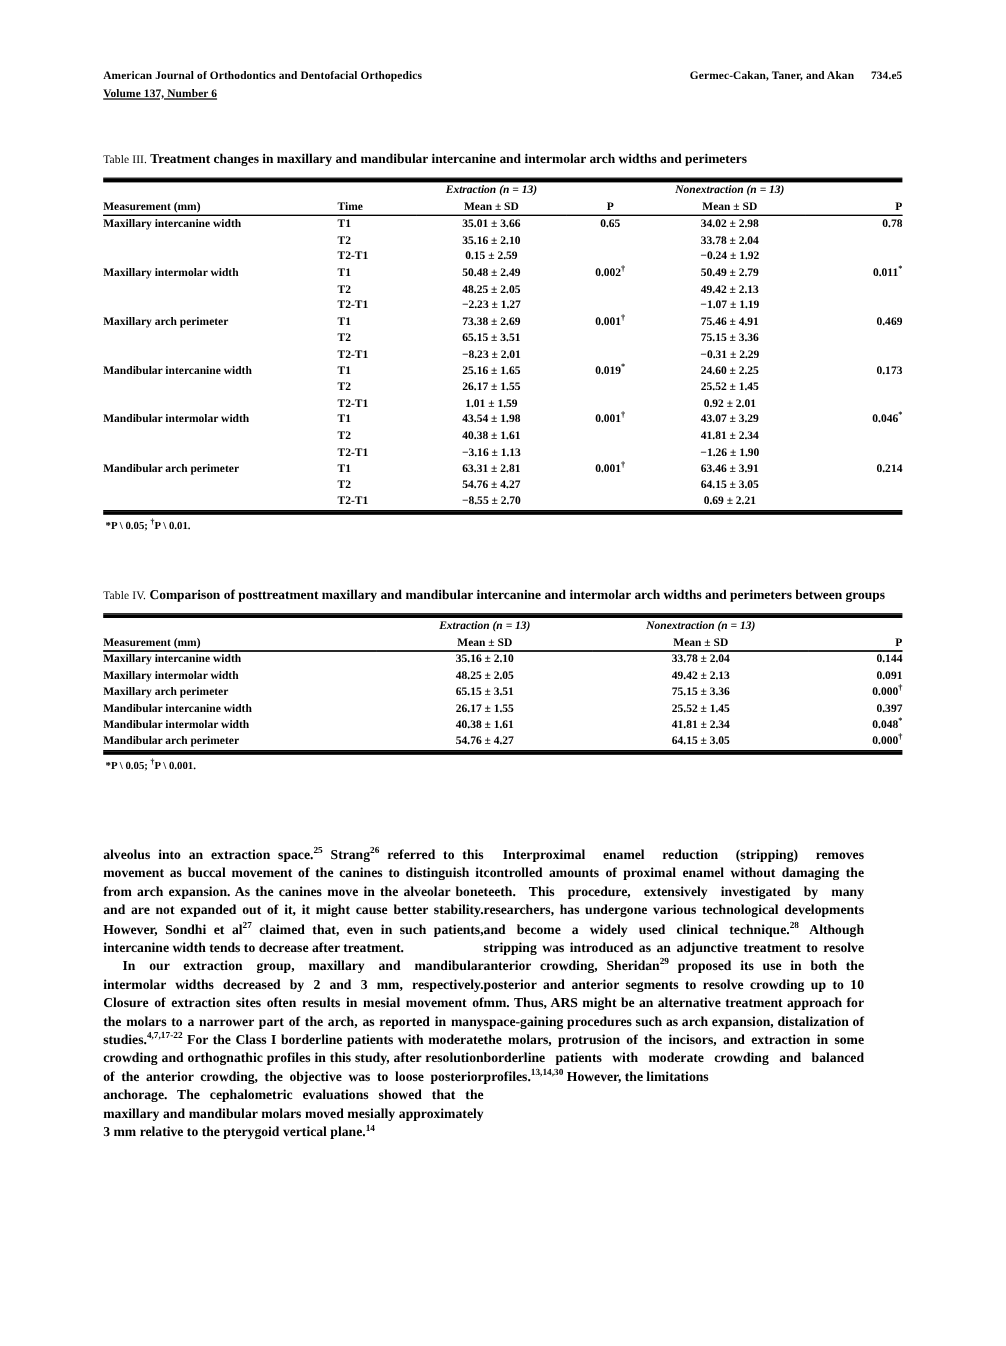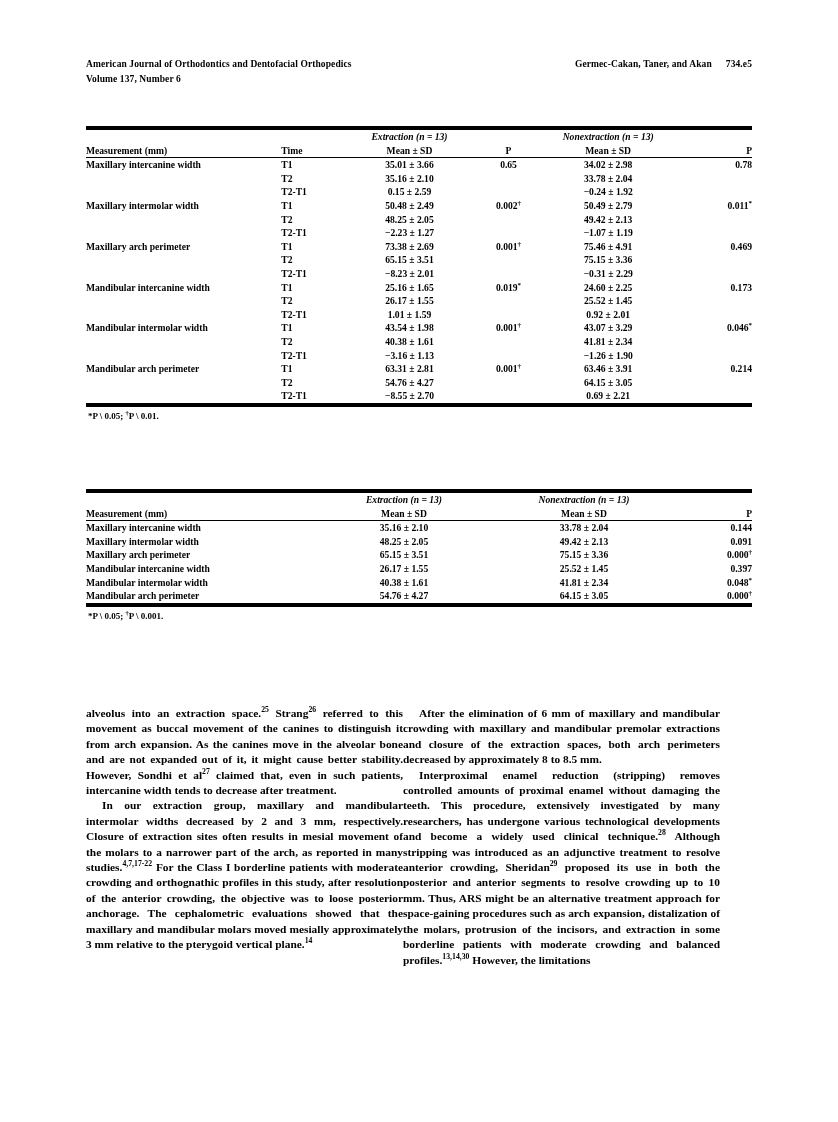--- a/index.html
+++ b/index.html
@@ -35,21 +35,21 @@
     letter-spacing: 0.1px;
   }
   .runhead-row {
     display: flex;
     justify-content: space-between;
     align-items: baseline;
   }
   .runhead-left { text-align: left; }
   .runhead-right { text-align: center; white-space: nowrap; }
   .runhead-right .authors { margin-right: 14px; }
-  .runhead-vol { margin-top: 1px; }
+  .runhead-vol { margin-top: 1px; text-decoration: underline; }
 
   
   .table-block { position: absolute; left: 86px; width: 666px; }
   #table3-block { top: 126px; }
   #table4-block { top: 489px; }
 
   .table-caption {
     font-size: 11.2px;
     line-height: 15px;
     font-weight: bold;
@@ -157,20 +157,24 @@
     <div class="runhead-row">
       <div class="runhead-left">American Journal of Orthodontics and Dentofacial Orthopedics</div>
       <div class="runhead-right">
         <span class="authors">Germec-Cakan, Taner, and Akan</span><span>734.e5</span>
       </div>
     </div>
     <div class="runhead-vol">Volume 137, Number 6</div>
   </div>
 
   <div class="table-block" id="table3-block">
+    <div class="table-caption">
+      <span class="tbl-label">Table III.</span>
+      <span>Treatment changes in maxillary and mandibular intercanine and intermolar arch widths and perimeters</span>
+    </div>
     <div class="tbl-top"></div>
     <table class="data">
       <thead>
         <tr>
           <th class="c-meas"></th>
           <th class="c-time"></th>
           <th class="c-mean hdr-span grouphead-row-cell" style="border-bottom:none;">Extraction (n = 13)</th>
           <th class="c-p"></th>
           <th class="c-mean2 hdr-span">Nonextraction (n = 13)</th>
           <th class="c-p2"></th>
@@ -331,20 +335,24 @@
           </tr>
         </tbody>
     </table>
     <div class="tbl-bottom"></div>
     <div class="footnote">
       <span>*P \ 0.05; </span><sup>†</sup><span>P \ 0.01.</span>
     </div>
   </div>
 
   <div class="table-block" id="table4-block">
+    <div class="table-caption">
+      <span class="tbl-label">Table IV.</span>
+      <span>Comparison of posttreatment maxillary and mandibular intercanine and intermolar arch widths and perimeters between groups</span>
+    </div>
     <div class="tbl-top"></div>
     <table class="data">
       <thead>
         <tr>
           <th class="t4-meas"></th>
           <th class="t4-mean hdr-span">Extraction (n = 13)</th>
           <th class="t4-mean2 hdr-span">Nonextraction (n = 13)</th>
           <th class="t4-p"></th>
         </tr>
         <tr class="hdr-under">
@@ -398,18 +406,17 @@
       <span>*P \ 0.05; </span><sup>†</sup><span>P \ 0.001.</span>
     </div>
   </div>
 
   <div class="body-cols">
     <div class="col" id="col-left">
         <p class="cont">alveolus into an extraction space.<sup>25</sup> Strang<sup>26</sup> referred to this movement as buccal movement of the canines to distinguish it from arch expansion. As the canines move in the alveolar bone and are not expanded out of it, it might cause better stability. However, Sondhi et al<sup>27</sup> claimed that, even in such patients, intercanine width tends to decrease after treatment.</p>
         <p class="first">In our extraction group, maxillary and mandibular intermolar widths decreased by 2 and 3 mm, respectively. Closure of extraction sites often results in mesial movement of the molars to a narrower part of the arch, as reported in many studies.<sup>4,7,17-22</sup> For the Class I borderline patients with moderate crowding and orthognathic profiles in this study, after resolution of the anterior crowding, the objective was to loose posterior anchorage. The cephalometric evaluations showed that the maxillary and mandibular molars moved mesially approximately 3 mm relative to the pterygoid vertical plane.<sup>14</sup></p>
       </div>
     <div class="col" id="col-right">
-        <p class="first">After the elimination of 6 mm of maxillary and mandibular crowding with maxillary and mandibular premolar extractions and closure of the extraction spaces, both arch perimeters decreased by approximately 8 to 8.5 mm.</p>
         <p class="first">Interproximal enamel reduction (stripping) removes controlled amounts of proximal enamel without damaging the teeth. This procedure, extensively investigated by many researchers, has undergone various technological developments and become a widely used clinical technique.<sup>28</sup> Although stripping was introduced as an adjunctive treatment to resolve anterior crowding, Sheridan<sup>29</sup> proposed its use in both the posterior and anterior segments to resolve crowding up to 10 mm. Thus, ARS might be an alternative treatment approach for space-gaining procedures such as arch expansion, distalization of the molars, protrusion of the incisors, and extraction in some borderline patients with moderate crowding and balanced profiles.<sup>13,14,30</sup> However, the limitations</p>
       </div>
   </div>
 
 </div>
 
 </body></html>

